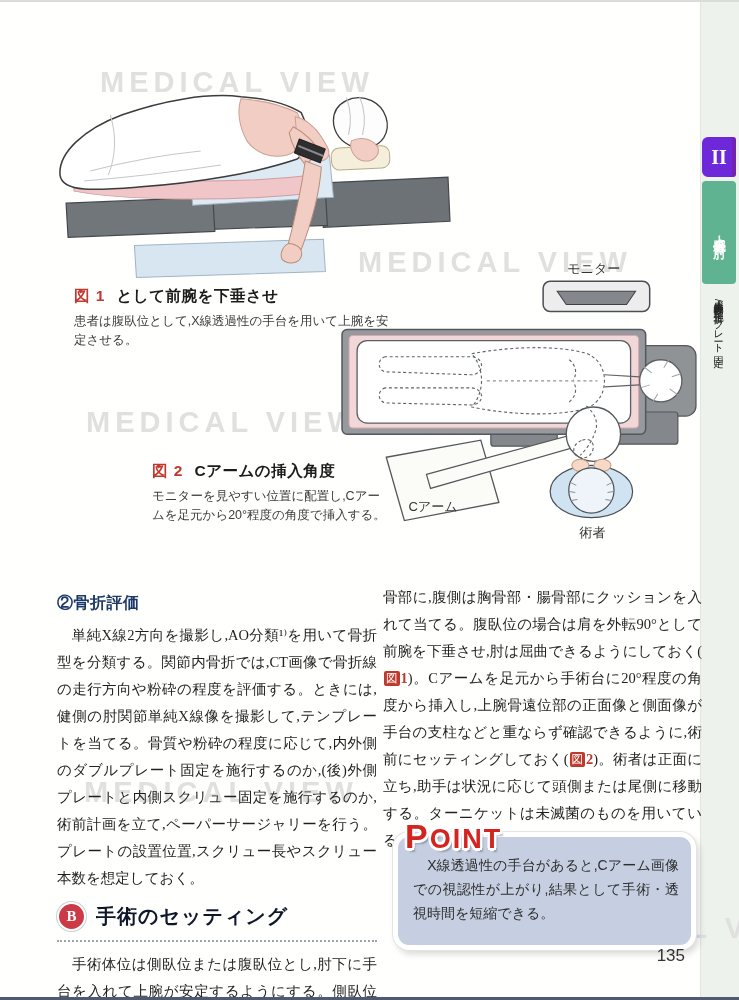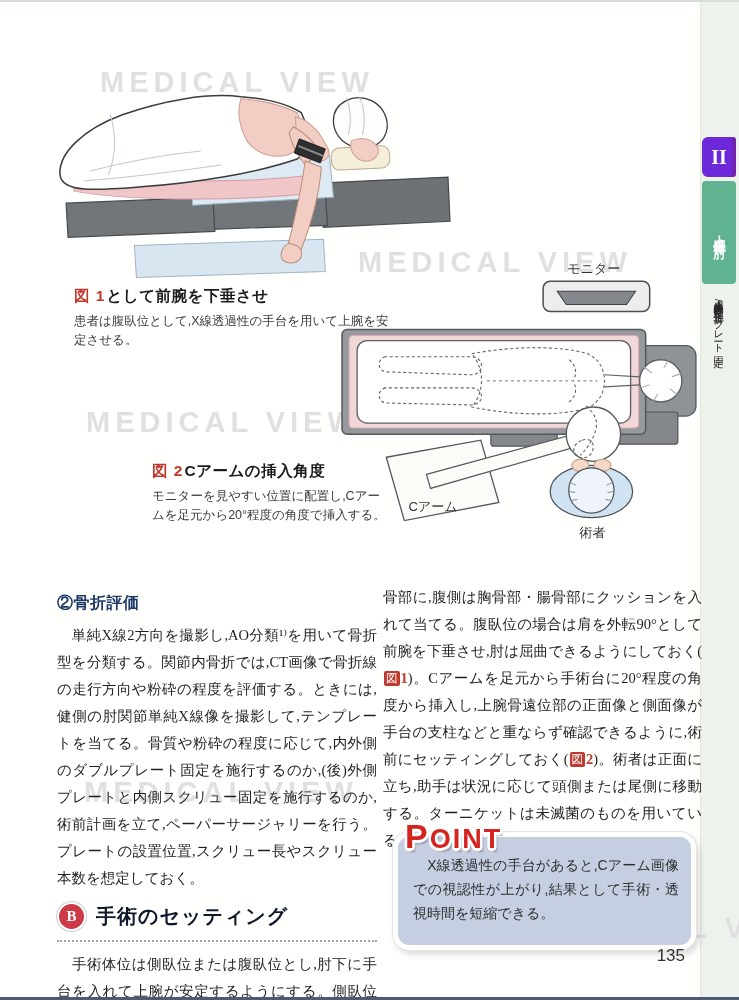--- a/index.html
+++ b/index.html
@@ -24,21 +24,21 @@
       letter-spacing:3px;display:flex;align-items:center;justify-content:center;z-index:2;}
   .chapter-vert{position:absolute;left:711px;top:292px;height:190px;writing-mode:vertical-rl;
       font-size:10px;color:#222;letter-spacing:1px;z-index:2;}
 
   
   .illus{position:absolute;z-index:2;}
   .svg-label{font-family:"Liberation Sans","DejaVu Sans",sans-serif;font-size:13px;fill:#333;}
 
   
   .fig-cap{position:absolute;z-index:3;}
-  .fig-head{display:flex;gap:1px;align-items:baseline;font-weight:bold;}
+  .fig-head{display:flex;gap:11px;align-items:baseline;font-weight:bold;}
   .fig-tag{color:#c1392e;font-size:15.5px;letter-spacing:1px;}
   .fig-title{color:#1b1b1b;font-size:15.5px;letter-spacing:.5px;}
   .fig-text{margin-top:5px;font-size:12.5px;line-height:19px;color:#3b3b3b;}
 
   
   .column{position:absolute;z-index:3;font-family:"Liberation Serif","DejaVu Serif",serif;
       font-size:14.5px;line-height:27px;color:#1f1f1f;text-align:justify;}
   .column p{margin:0;}
   .sec-head{font-family:Liberation Mono, monospace;font-size:16px;font-weight:bold;
       color:#1d3a67;margin-bottom:4px;letter-spacing:.5px;}

